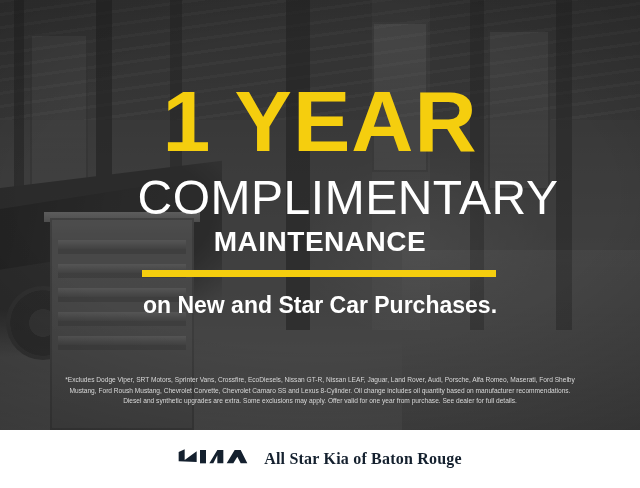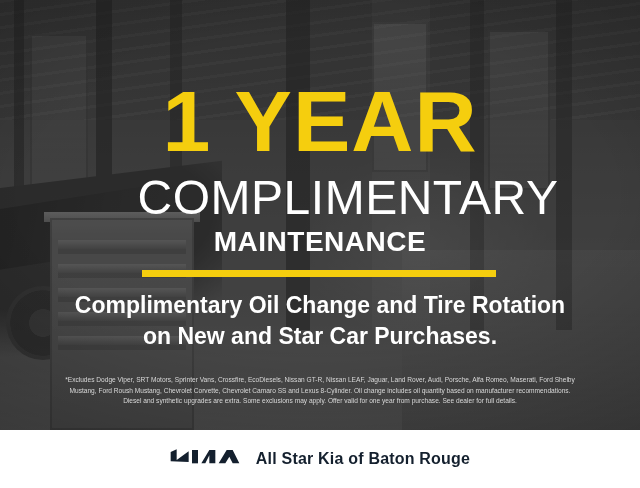--- a/index.html
+++ b/index.html
@@ -246,20 +246,21 @@
   .footer {
     position: absolute;
     left: 0;
     top: 430px;
     width: 640px;
     height: 58px;
     background: #ffffff;
     display: flex;
     align-items: center;
     justify-content: center;
+    font-family: Liberation Serif, serif;
   }
   .footer-inner {
     display: flex;
     align-items: center;
     gap: 16px;
   }
   .kia-logo { display: block; }
   .dealer-name {
     color: #14202e;
     font-size: 16px;
@@ -301,21 +302,20 @@
 
     <div class="headline-year">1 YEAR</div>
 
     <div class="headline-sub1">COMPLIMENTARY</div>
 
     <div class="headline-sub2">MAINTENANCE</div>
 
     <div class="divider"></div>
 
     <div class="offer">
-      <span class="line">Complimentary Oil Change and Tire Rotation</span>
       <span class="line">on New and Star Car Purchases.</span>
     </div>
 
     <div class="disclaimer">
       <span class="line">*Excludes Dodge Viper, SRT Motors, Sprinter Vans, Crossfire, EcoDiesels, Nissan GT-R, Nissan LEAF, Jaguar, Land Rover, Audi, Porsche, Alfa Romeo, Maserati, Ford Shelby</span>
       <span class="line">Mustang, Ford Roush Mustang, Chevrolet Corvette, Chevrolet Camaro SS and Lexus 8-Cylinder. Oil change includes oil quantity based on manufacturer recommendations.</span>
       <span class="line">Diesel and synthetic upgrades are extra. Some exclusions may apply. Offer valid for one year from purchase. See dealer for full details.</span>
     </div>
   </div>
 

